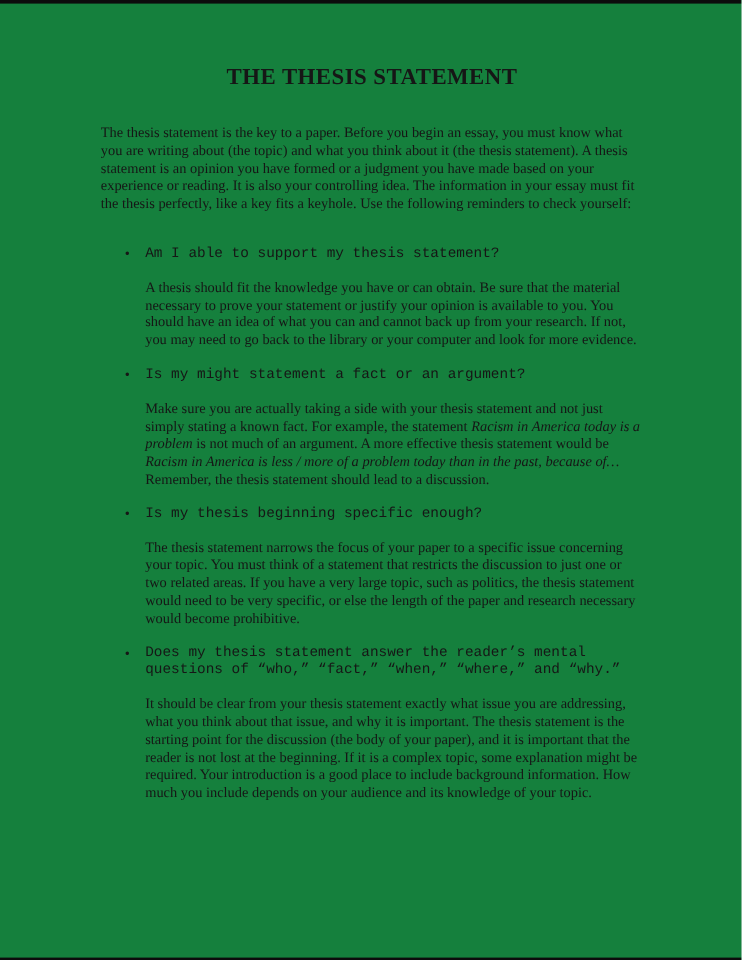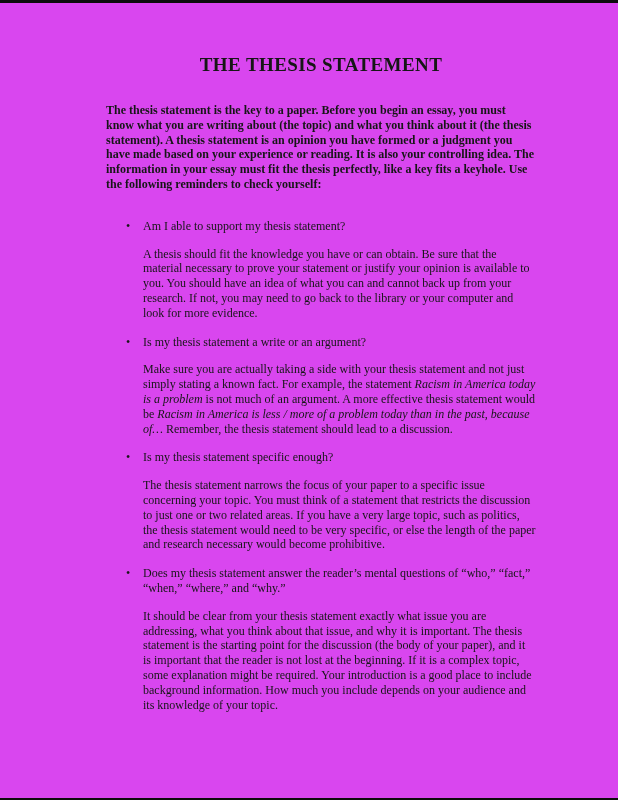--- a/index.html
+++ b/index.html
@@ -1,23 +1,23 @@
 <!DOCTYPE html>
 <html><head>
 <meta charset="utf-8">
 <style>
   html, body { margin: 0; padding: 0; background: #e8e8e8; }
   .page {
     position: relative;
     width: 618px;
     height: 800px;
     margin: 0 auto;
-    background: #d946ef;
+    background: #15803d;
     box-sizing: border-box;
-    padding: 54px 82px 0 106px;
+    padding: 54px 82px 0 84px;
     font-family: "Liberation Serif", "DejaVu Serif", serif;
     color: #161616;
     overflow: hidden;
   }
   .edge {
     position: absolute; left: 0; right: 0; background: #0c0c0c;
   }
   .edge-top { top: 0; height: 3px; }
   .edge-bottom { bottom: 0; height: 2px; }
 
@@ -25,36 +25,35 @@
     margin: 0 0 27px 0;
     font-size: 19px;
     font-weight: 700;
     text-align: center;
     letter-spacing: 0.4px;
   }
   .intro {
     margin: 0 0 27px 0;
     font-size: 12px;
     line-height: 14.8px;
-    font-weight: bold;
   }
   .bullets { }
   .bullet-item { margin: 0 0 14px 0; }
   .q-row {
     display: flex;
     font-size: 12px;
     line-height: 14.8px;
     margin: 0 0 13px 0;
   }
   .bullet-glyph {
     flex: none;
     width: 17px;
     margin-left: 20px;
   }
-  .q-text { flex: 1; }
+  .q-text { flex: 1; font-family: Liberation Mono, monospace; }
   .b-body {
     margin: 1px 0 0 37px;
     font-size: 12px;
     line-height: 14.8px;
   }
   .b-body em { font-style: italic; }
   .footer {
     position: absolute;
     left: 90px;
     bottom: 30px;
@@ -79,29 +78,29 @@
       <div class="q-row">
         <span class="bullet-glyph">•</span>
         <span class="q-text">Am I able to support my thesis statement?</span>
       </div>
       <p class="b-body">A thesis should fit the knowledge you have or can obtain. Be sure that the material necessary to prove your statement or justify your opinion is available to you. You should have an idea of what you can and cannot back up from your research. If not, you may need to go back to the library or your computer and look for more evidence.</p>
     </div>
 
     <div class="bullet-item">
       <div class="q-row">
         <span class="bullet-glyph">•</span>
-        <span class="q-text">Is my thesis statement a write or an argument?</span>
+        <span class="q-text">Is my might statement a fact or an argument?</span>
       </div>
       <p class="b-body"><span>Make sure you are actually taking a side with your thesis statement and not just simply stating a known fact. For example, the statement </span><em>Racism in America today is a problem</em><span> is not much of an argument. A more effective thesis statement would be </span><em>Racism in America is less / more of a problem today than in the past, because of…</em><span> Remember, the thesis statement should lead to a discussion.</span></p>
     </div>
 
     <div class="bullet-item">
       <div class="q-row">
         <span class="bullet-glyph">•</span>
-        <span class="q-text">Is my thesis statement specific enough?</span>
+        <span class="q-text">Is my thesis beginning specific enough?</span>
       </div>
       <p class="b-body">The thesis statement narrows the focus of your paper to a specific issue concerning your topic. You must think of a statement that restricts the discussion to just one or two related areas. If you have a very large topic, such as politics, the thesis statement would need to be very specific, or else the length of the paper and research necessary would become prohibitive.</p>
     </div>
 
     <div class="bullet-item">
       <div class="q-row">
         <span class="bullet-glyph">•</span>
         <span class="q-text">Does my thesis statement answer the reader’s mental questions of “who,” “fact,” “when,” “where,” and “why.”</span>
       </div>
       <p class="b-body">It should be clear from your thesis statement exactly what issue you are addressing, what you think about that issue, and why it is important. The thesis statement is the starting point for the discussion (the body of your paper), and it is important that the reader is not lost at the beginning. If it is a complex topic, some explanation might be required. Your introduction is a good place to include background information. How much you include depends on your audience and its knowledge of your topic.</p>

